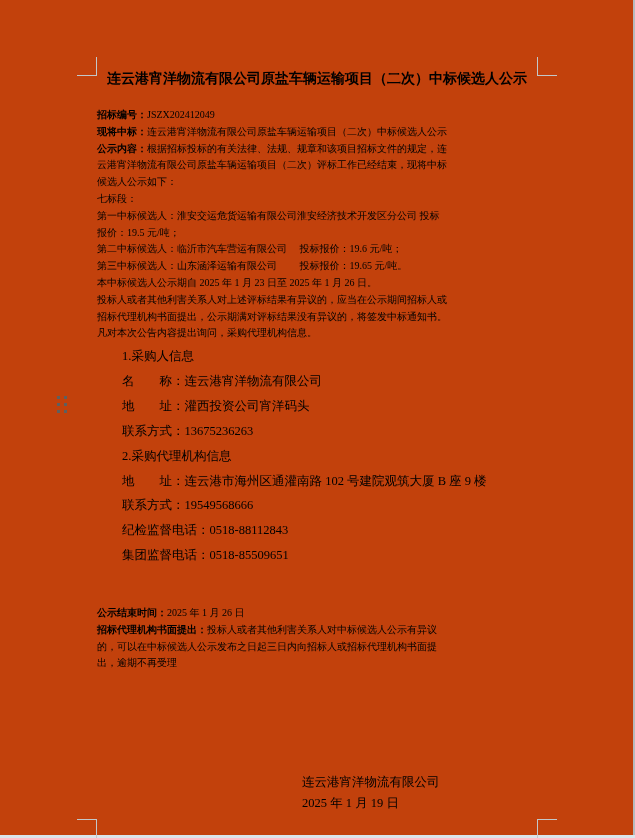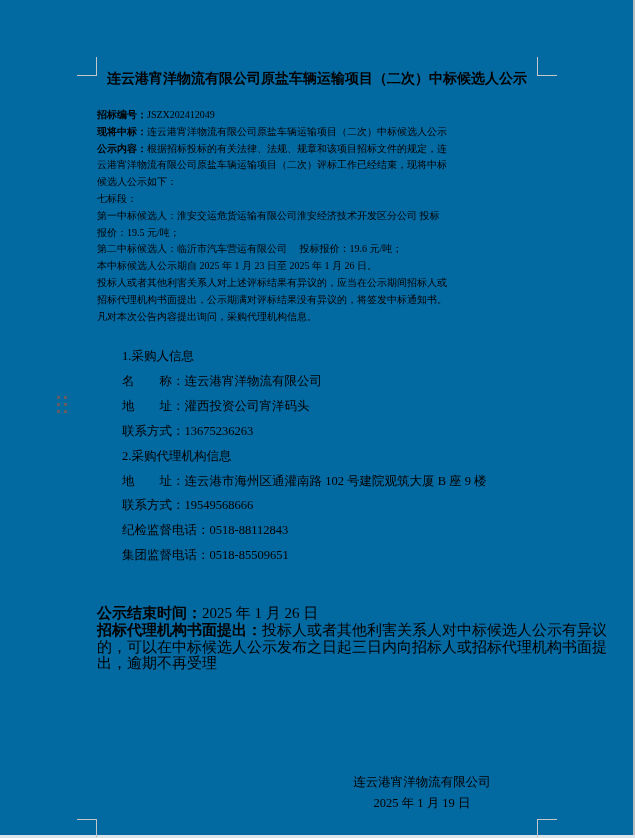--- a/index.html
+++ b/index.html
@@ -1,17 +1,17 @@
 <!DOCTYPE html>
 <html><head>
 <meta charset="utf-8">
 <style>
   html,body{margin:0;padding:0;background:#ffffff;}
   .page{
-    position:relative;width:635px;height:838px;background:#0369a1;overflow:hidden;
+    position:relative;width:635px;height:838px;background:#c2410c;overflow:hidden;
     font-family:"Liberation Serif","DejaVu Serif",serif;color:#000;
   }
   .edge-right{position:absolute;top:0;right:0;width:2px;height:100%;background:#b7bbbd;}
   .edge-bottom{position:absolute;left:0;bottom:0;width:100%;height:3px;background:#dbe5ea;}
 
   
   .crop{position:absolute;width:19px;height:18px;}
   .crop.tl{left:77px;top:57px;border-right:1px solid #c3c7c9;border-bottom:1px solid #c3c7c9;}
   .crop.tr{left:537px;top:57px;border-left:1px solid #c3c7c9;border-bottom:1px solid #c3c7c9;}
   .crop.bl{left:77px;top:819px;border-right:1px solid #c3c7c9;border-top:1px solid #c3c7c9;}
@@ -20,22 +20,22 @@
   
   .dots{position:absolute;left:57px;top:396px;display:grid;grid-template-columns:repeat(2,3px);grid-auto-rows:3px;gap:4px;}
   .dots i{display:block;background:#5f5f5f;}
 
   .title{
     position:absolute;left:97px;top:70px;width:440px;text-align:center;
     font-weight:bold;font-size:14px;line-height:18px;white-space:pre;
   }
   .main{position:absolute;left:97px;top:107px;width:440px;font-size:10px;line-height:16.8px;}
   .contact{position:absolute;left:122px;top:344px;width:415px;font-size:12.5px;line-height:24.9px;}
-  .footer{position:absolute;left:97px;top:605px;width:440px;font-size:15px;line-height:16.8px;}
-  .sig{position:absolute;left:302px;top:772px;width:240px;text-align:center;font-size:12.5px;line-height:21px;}
+  .footer{position:absolute;left:97px;top:605px;width:440px;font-size:10px;line-height:16.8px;}
+  .sig{position:absolute;left:302px;top:772px;width:240px;text-align:left;font-size:12.5px;line-height:21px;}
   .ln{white-space:pre;}
   .lb{font-weight:bold;}
 </style>
 </head>
 <body>
 
 <div class="page">
 
   <div class="edge-right"></div>
   <div class="edge-bottom"></div>
@@ -59,20 +59,21 @@
   <div class="main">
     <div class="ln"><b class="lb">招标编号：</b><span>JSZX202412049</span></div>
     <div class="ln"><b class="lb">现将中标：</b><span>连云港宵洋物流有限公司原盐车辆运输项目（二次）中标候选人公示</span></div>
     <div class="ln"><b class="lb">公示内容：</b><span>根据招标投标的有关法律、法规、规章和该项目招标文件的规定，连</span></div>
     <div class="ln"><span>云港宵洋物流有限公司原盐车辆运输项目（二次）评标工作已经结束，现将中标</span></div>
     <div class="ln"><span>候选人公示如下：</span></div>
     <div class="ln"><span>七标段：</span></div>
     <div class="ln"><span>第一中标候选人：淮安交运危货运输有限公司淮安经济技术开发区分公司 投标</span></div>
     <div class="ln"><span>报价：19.5 元/吨；</span></div>
     <div class="ln"><span>第二中标候选人：临沂市汽车营运有限公司　 投标报价：19.6 元/吨；</span></div>
+    <div class="ln"><span>第三中标候选人：山东涵泽运输有限公司　　 投标报价：19.65 元/吨。</span></div>
     <div class="ln"><span>本中标候选人公示期自 2025 年 1 月 23 日至 2025 年 1 月 26 日。</span></div>
     <div class="ln"><span>投标人或者其他利害关系人对上述评标结果有异议的，应当在公示期间招标人或</span></div>
     <div class="ln"><span>招标代理机构书面提出，公示期满对评标结果没有异议的，将签发中标通知书。</span></div>
     <div class="ln"><span>凡对本次公告内容提出询问，采购代理机构信息。</span></div>
   </div>
 
   <div class="contact">
     <div class="ln">1.采购人信息</div>
     <div class="ln">名　　称：连云港宵洋物流有限公司</div>
     <div class="ln">地　　址：灌西投资公司宵洋码头</div>

